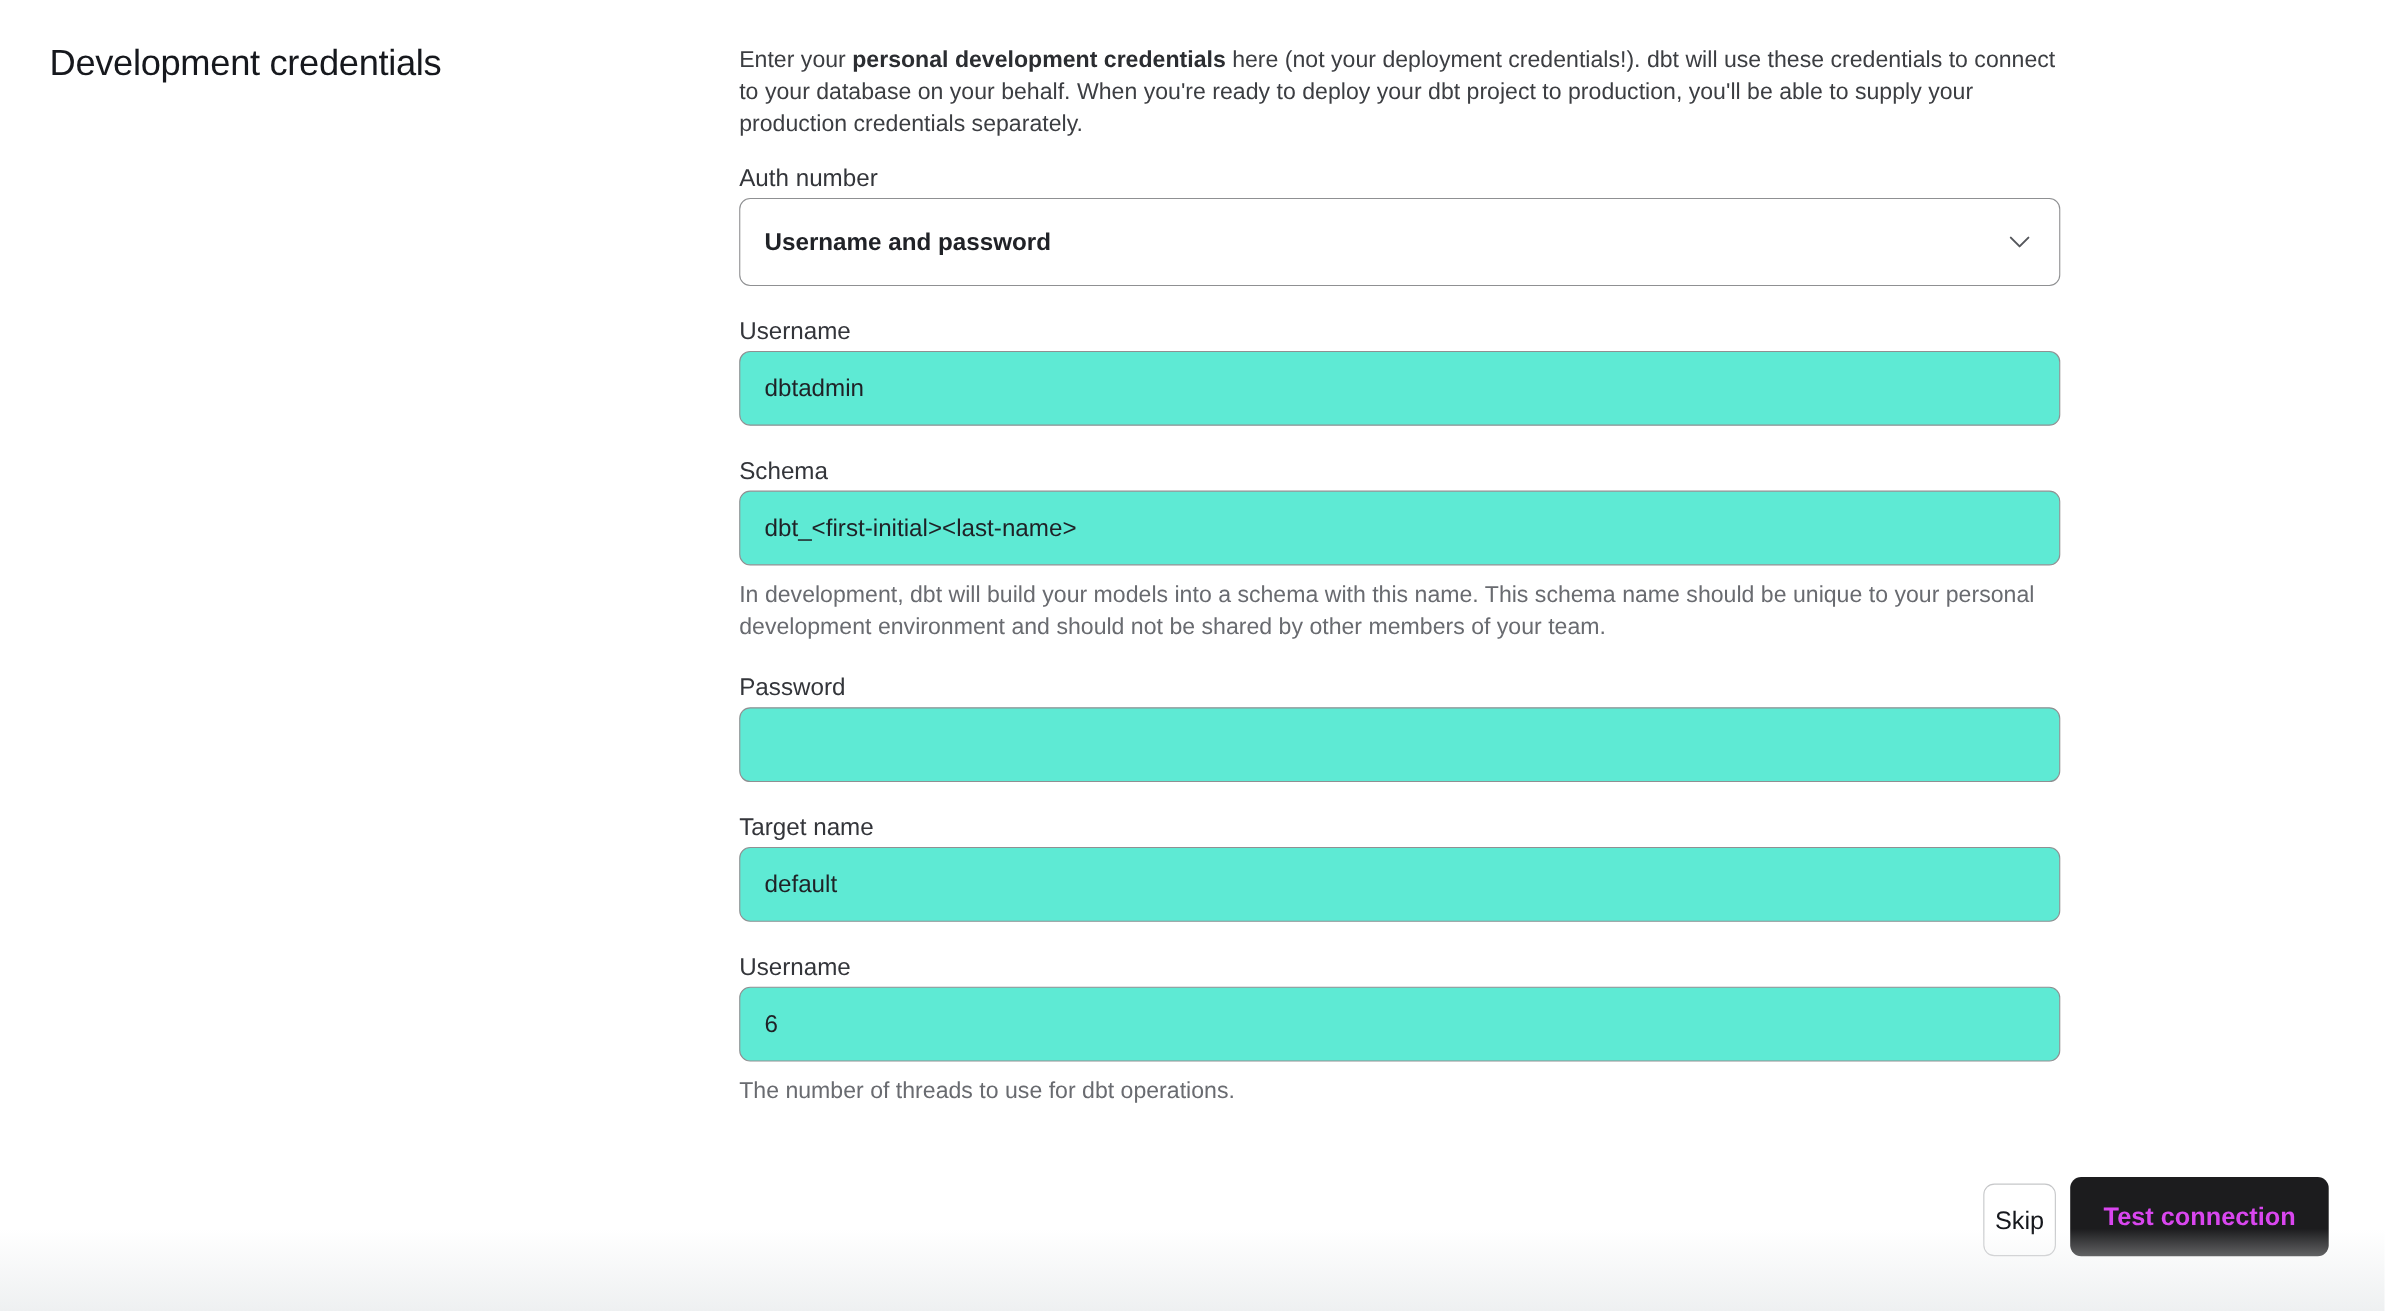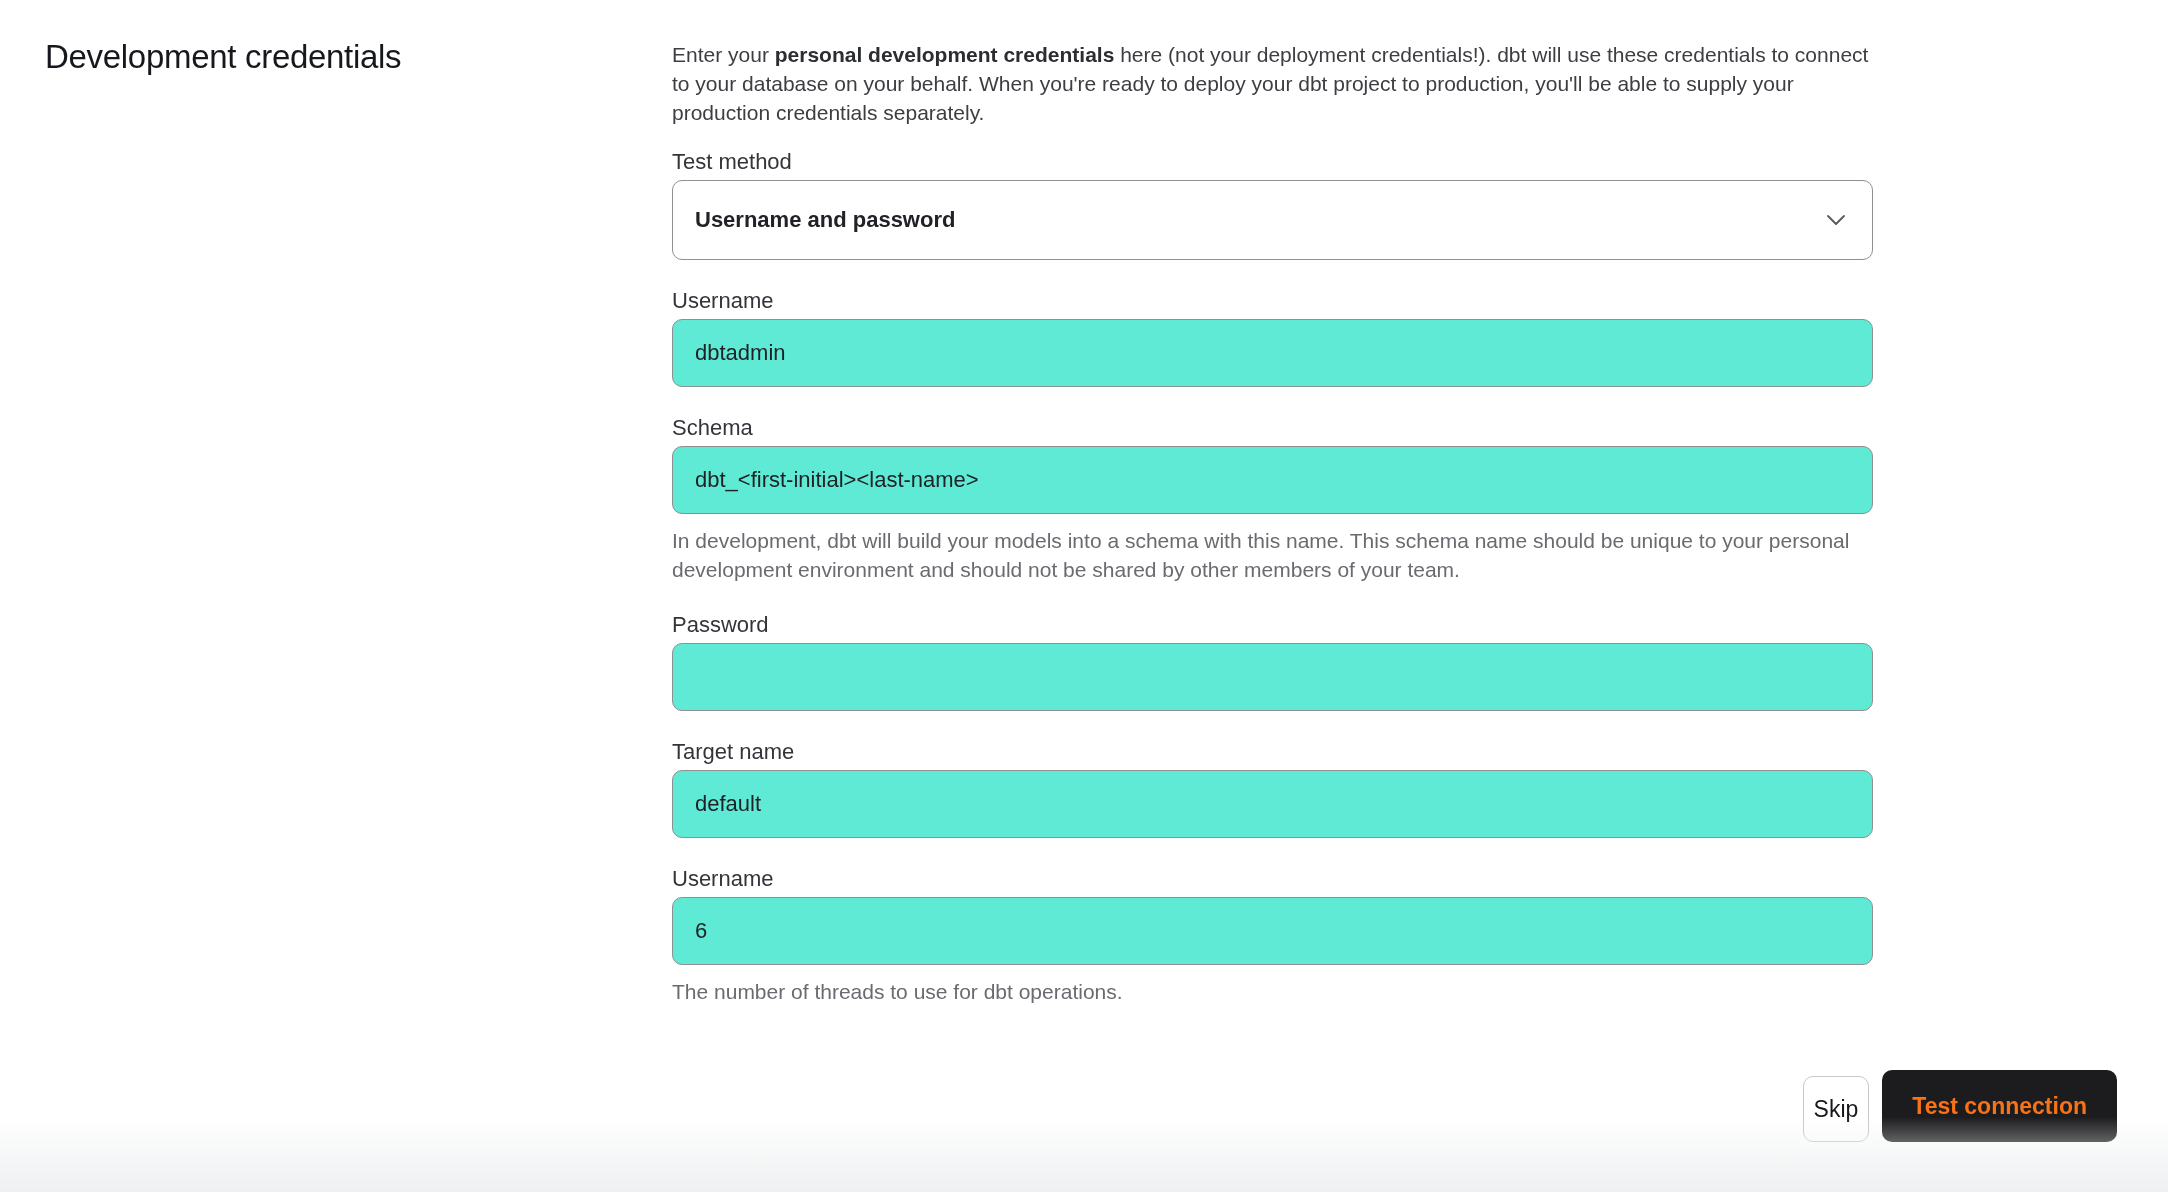--- a/index.html
+++ b/index.html
@@ -105,21 +105,21 @@
     font-weight: 500;
     color: #16181d;
   }
   .btn-primary {
     height: 72px;
     padding: 0 30px;
     background: #1c1c1e;
     border: none;
     font-size: 23px;
     font-weight: 600;
-    color: #f97316;
+    color: #d946ef;
   }
   .bottom-fade {
     position: absolute;
     left: 0;
     right: 0;
     bottom: 0;
     height: 75px;
     background: linear-gradient(180deg, rgba(240,241,242,0) 0%, #eef0f1 100%);
     pointer-events: none;
   }
@@ -129,21 +129,21 @@
 
 <div class="page">
 
   <h1 class="page-title">Development credentials</h1>
 
   <section class="form-col">
 
     <p class="intro"><span>Enter your </span><strong>personal development credentials</strong><span> here (not your deployment credentials!). dbt will use these credentials to connect to your database on your behalf. When you're ready to deploy your dbt project to production, you'll be able to supply your production credentials separately.</span></p>
 
     <div class="field">
-      <label class="field-label">Test method</label>
+      <label class="field-label">Auth number</label>
       <div class="select-control">
         <span class="select-value">Username and password</span>
         <span class="chevron-wrap">
           <svg width="20" height="12" viewBox="0 0 20 12">
             <path d="M2 2 L10 10 L18 2" stroke="#55575c" stroke-width="1.8" fill="none" stroke-linecap="round" stroke-linejoin="round"></path>
           </svg>
         </span>
       </div>
     </div>
 

